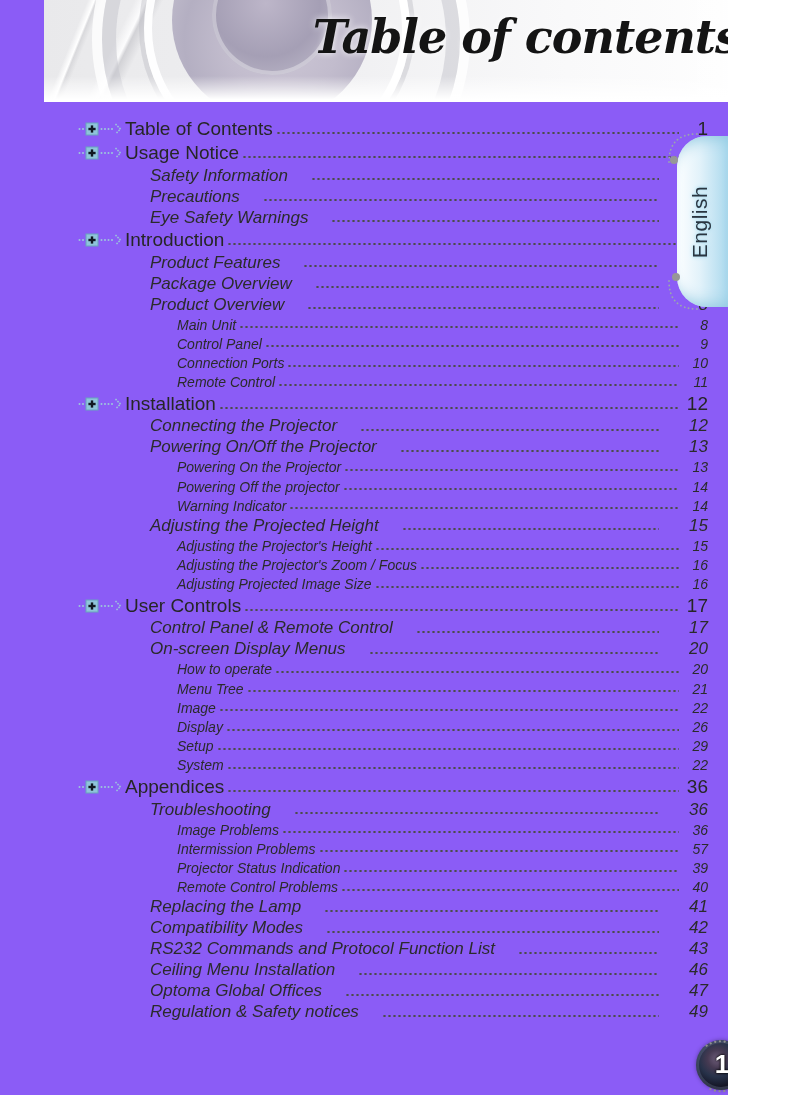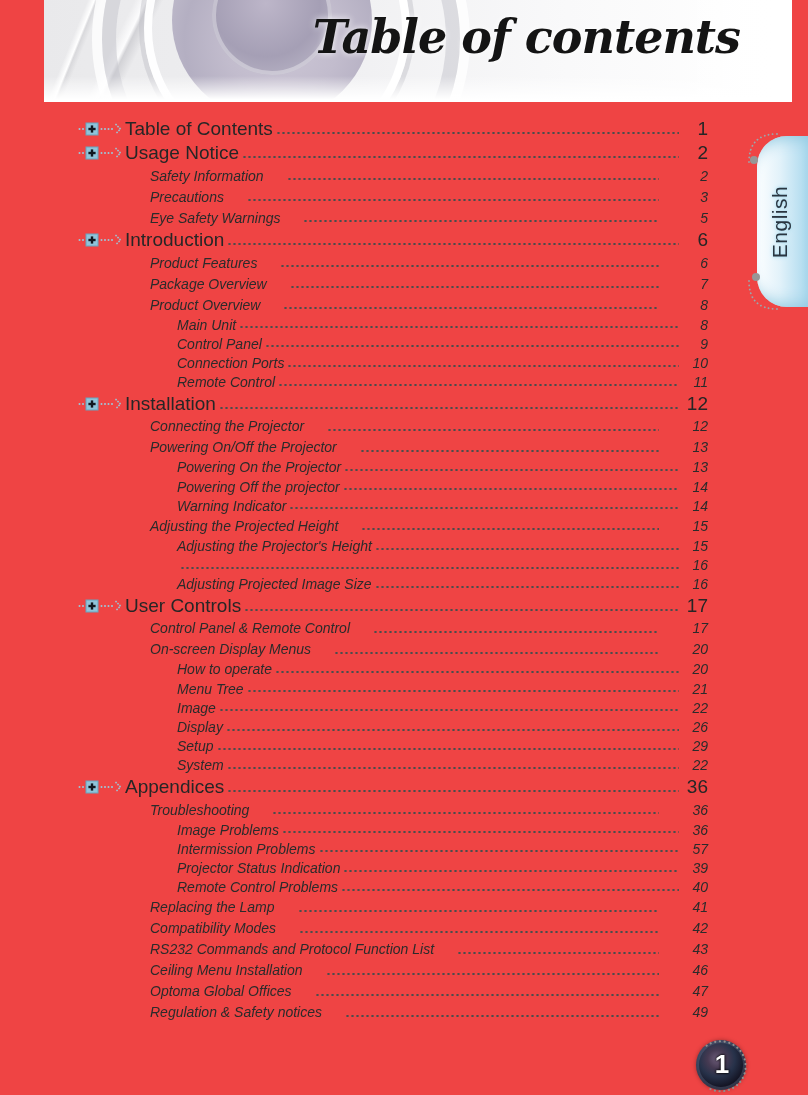--- a/index.html
+++ b/index.html
@@ -1,16 +1,16 @@
 <!DOCTYPE html>
 <html><head>
 <meta charset="utf-8">
 <style>
   html,body{margin:0;padding:0;background:#fff;}
-  .page{position:relative;width:808px;height:1095px;background:#ef4444;overflow:hidden;
+  .page{position:relative;width:728px;height:1095px;background:#8b5cf6;overflow:hidden;
         font-family:"Liberation Sans",sans-serif;color:#2b2b2b;}
 
   
   .banner{position:absolute;left:44px;top:0;width:748px;height:102px;overflow:hidden;
           background:linear-gradient(to right,#e9e9eb 0%,#f0f0f2 40%,#f9f9fa 70%,#ffffff 100%);}
   .banner .streak1{position:absolute;left:18px;top:-30px;width:14px;height:190px;
           background:linear-gradient(to right,rgba(255,255,255,0),#ffffff 45%,#d9d9dc 60%,rgba(255,255,255,0));
           transform:rotate(22deg);}
   .banner .streak2{position:absolute;left:58px;top:-40px;width:26px;height:220px;
           background:linear-gradient(to right,rgba(255,255,255,0),#fcfcfd 40%,#d2d2d6 55%,rgba(255,255,255,0));
@@ -36,21 +36,21 @@
   .toc{position:absolute;left:78px;top:117px;width:630px;}
   .row{display:flex;align-items:center;}
   .row .label{white-space:nowrap;}
   .row .leader{flex:1;align-self:stretch;margin:0 3px;
         background-image:radial-gradient(circle,#4c4c4c 1px,rgba(0,0,0,0) 1.3px);
         background-size:5px 4px;background-repeat:repeat-x;
         background-position:0 calc(100% - 6px);}
   .row .pnum{flex:none;min-width:26px;text-align:right;}
   .l1{height:24px;font-size:19px;color:#262626;}
   .l1 .icon{flex:none;margin-right:3px;width:44px;height:14px;}
-  .l2{height:21px;font-size:14px;font-style:italic;padding-left:72px;gap:20px;}
+  .l2{height:21px;font-size:17px;font-style:italic;padding-left:72px;gap:20px;}
   .l3{height:19.2px;font-size:14px;font-style:italic;padding-left:99px;}
   .l2 .leader,.l3 .leader{background-position:0 calc(100% - 5px);}
 
   
   .lang-tab{position:absolute;right:0;top:136px;width:51px;height:171px;
         border-radius:30px 0 0 30px;
         background:linear-gradient(to right,#fdfeff 0%,#e2f2fa 45%,#bfe2f2 80%,#a9d8ec 100%);
         box-shadow:inset 0 14px 16px -12px #8fc8e0, inset 0 -14px 16px -12px #8fc8e0;}
   .lang-tab .lang-label{position:absolute;left:11px;top:50%;transform:translateY(-50%) rotate(180deg);
         writing-mode:vertical-rl;font-size:21px;color:#2a3540;letter-spacing:0.5px;
@@ -234,20 +234,21 @@
         <span class="label">Adjusting the Projected Height</span>
         <span class="leader"></span>
         <span class="pnum">15</span>
       </div>
       <div class="row l3">
         <span class="label">Adjusting the Projector's Height</span>
         <span class="leader"></span>
         <span class="pnum">15</span>
       </div>
       <div class="row l3">
+        <span class="label">Adjusting the Projector's Zoom / Focus</span>
         <span class="leader"></span>
         <span class="pnum">16</span>
       </div>
       <div class="row l3">
         <span class="label">Adjusting Projected Image Size</span>
         <span class="leader"></span>
         <span class="pnum">16</span>
       </div>
       <div class="row l1">
         <svg class="icon" width="44" height="14" viewBox="0 0 44 14">

